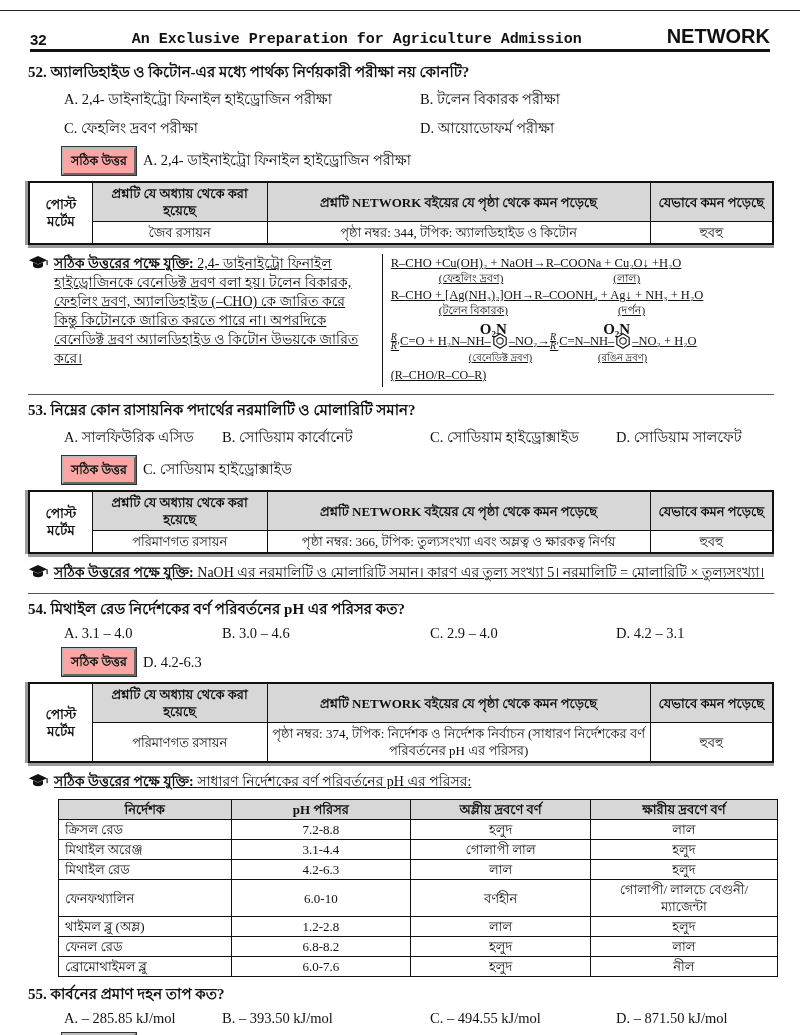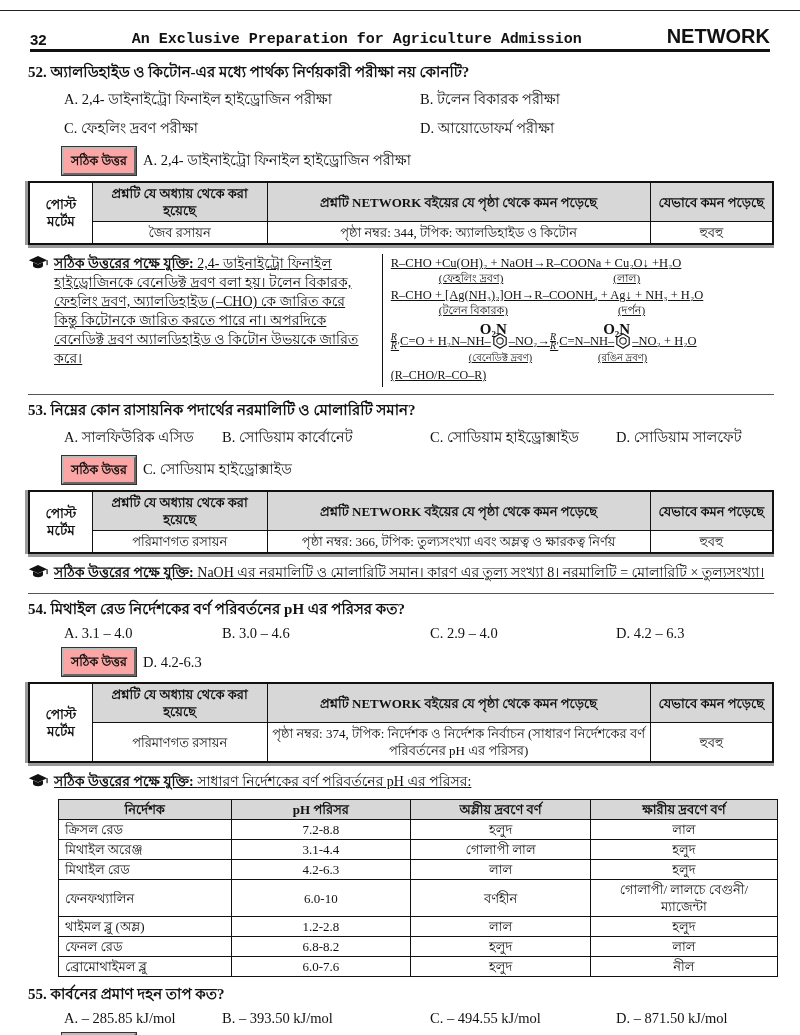--- a/index.html
+++ b/index.html
@@ -224,37 +224,37 @@
       <div class="reason">
         <span class="cap-icon">
           <svg width="20" height="17" viewBox="0 0 24 20">
             <path d="M12 1 L23 6 L12 11 L1 6 Z" fill="#111"></path>
             <path d="M6 8.6 v4.1 c0 1.6 2.7 2.9 6 2.9 s6 -1.3 6 -2.9 v-4.1 l-6 2.7 z" fill="#111"></path>
             <rect x="22.2" y="6" width="1.4" height="6" fill="#111"></rect>
           </svg>
         </span>
         <span class="reason-body">
           <span class="reason-label">সঠিক উত্তরের পক্ষে যুক্তি:</span>
-          <span>NaOH এর নরমালিটি ও মোলারিটি সমান। কারণ এর তুল্য সংখ্যা 8। নরমালিটি = মোলারিটি × তুল্যসংখ্যা।</span>
+          <span>NaOH এর নরমালিটি ও মোলারিটি সমান। কারণ এর তুল্য সংখ্যা 5। নরমালিটি = মোলারিটি × তুল্যসংখ্যা।</span>
         </span>
       </div>
     </section>
 
     <div class="sec-rule"></div>
 
     <section>
       <div class="q-line">
         <span class="q-num">54.</span>
         <span>মিথাইল রেড নির্দেশকের বর্ণ পরিবর্তনের pH এর পরিসর কত?</span>
       </div>
       <div class="opts opts-4">
         <span>A. 3.1 – 4.0</span>
         <span>B. 3.0 – 4.6</span>
         <span>C. 2.9 – 4.0</span>
-        <span>D. 4.2 – 6.3</span>
+        <span>D. 4.2 – 3.1</span>
       </div>
       <div class="ans-line">
         <span class="ans-box">সঠিক উত্তর</span>
         <span>D. 4.2-6.3</span>
       </div>
       <table class="pm">
         <tbody>
             <tr>
           <td class="pm-label" rowspan="2">
             <div>পোস্ট</div>

